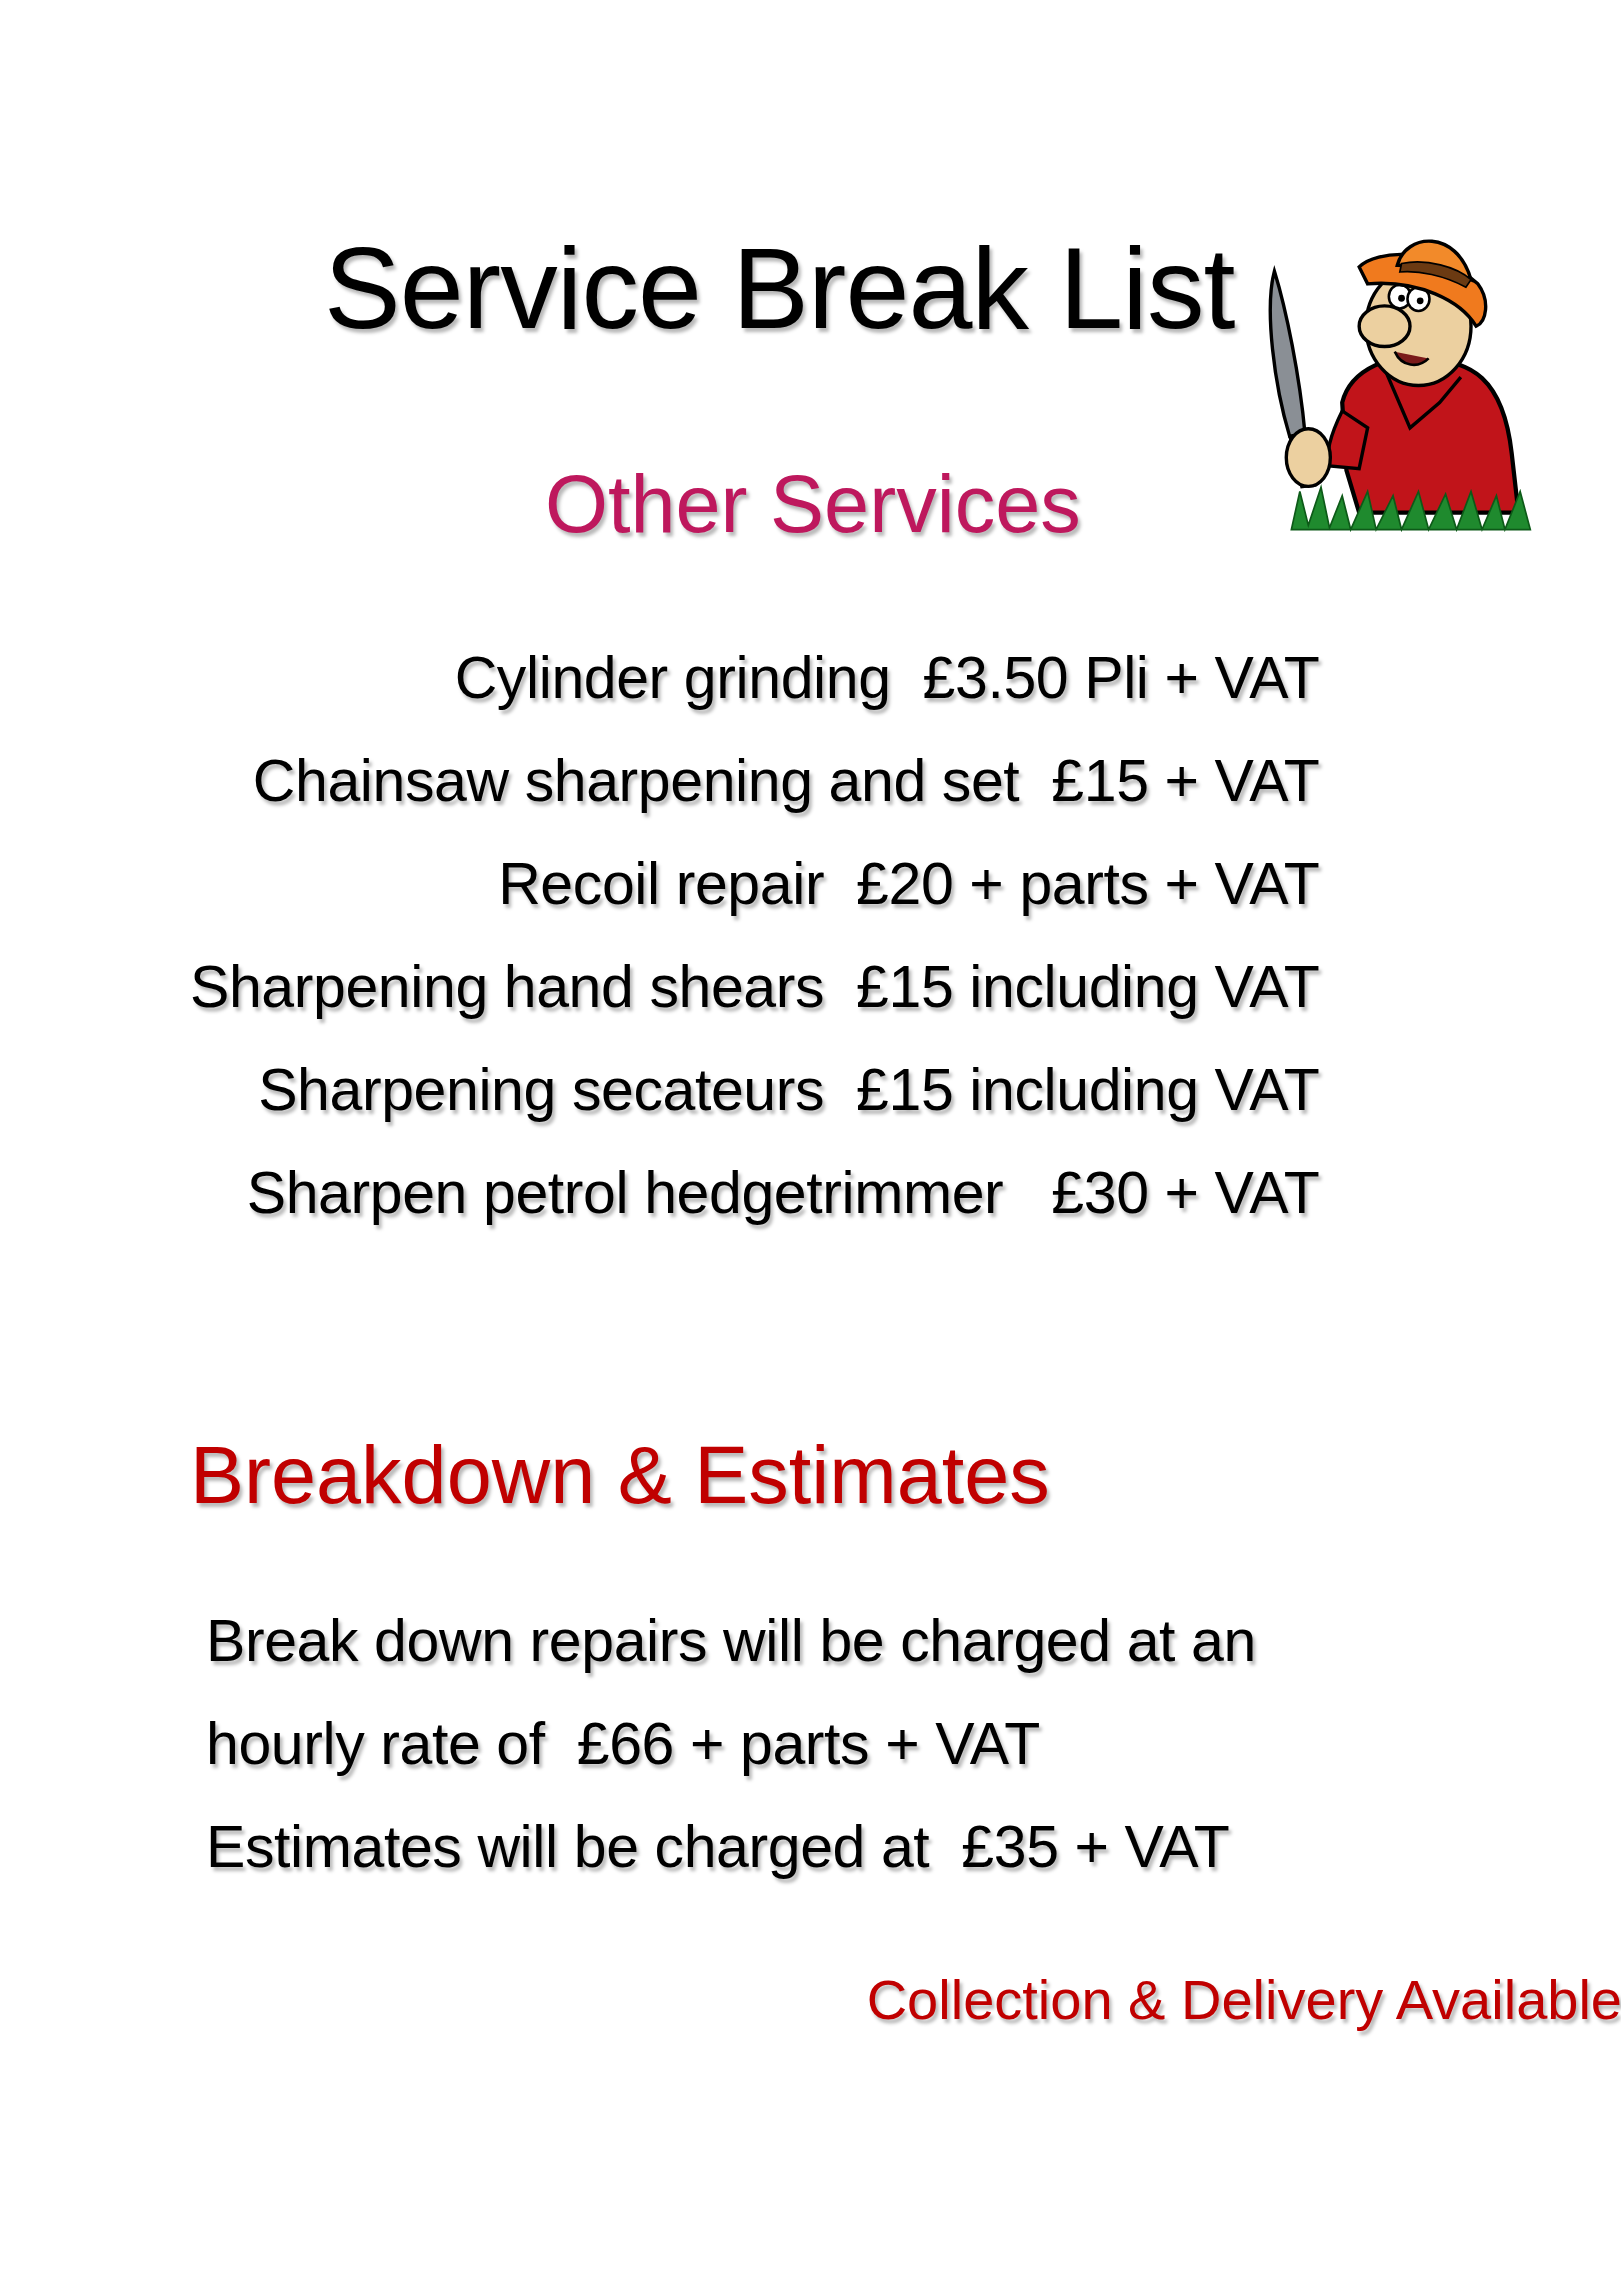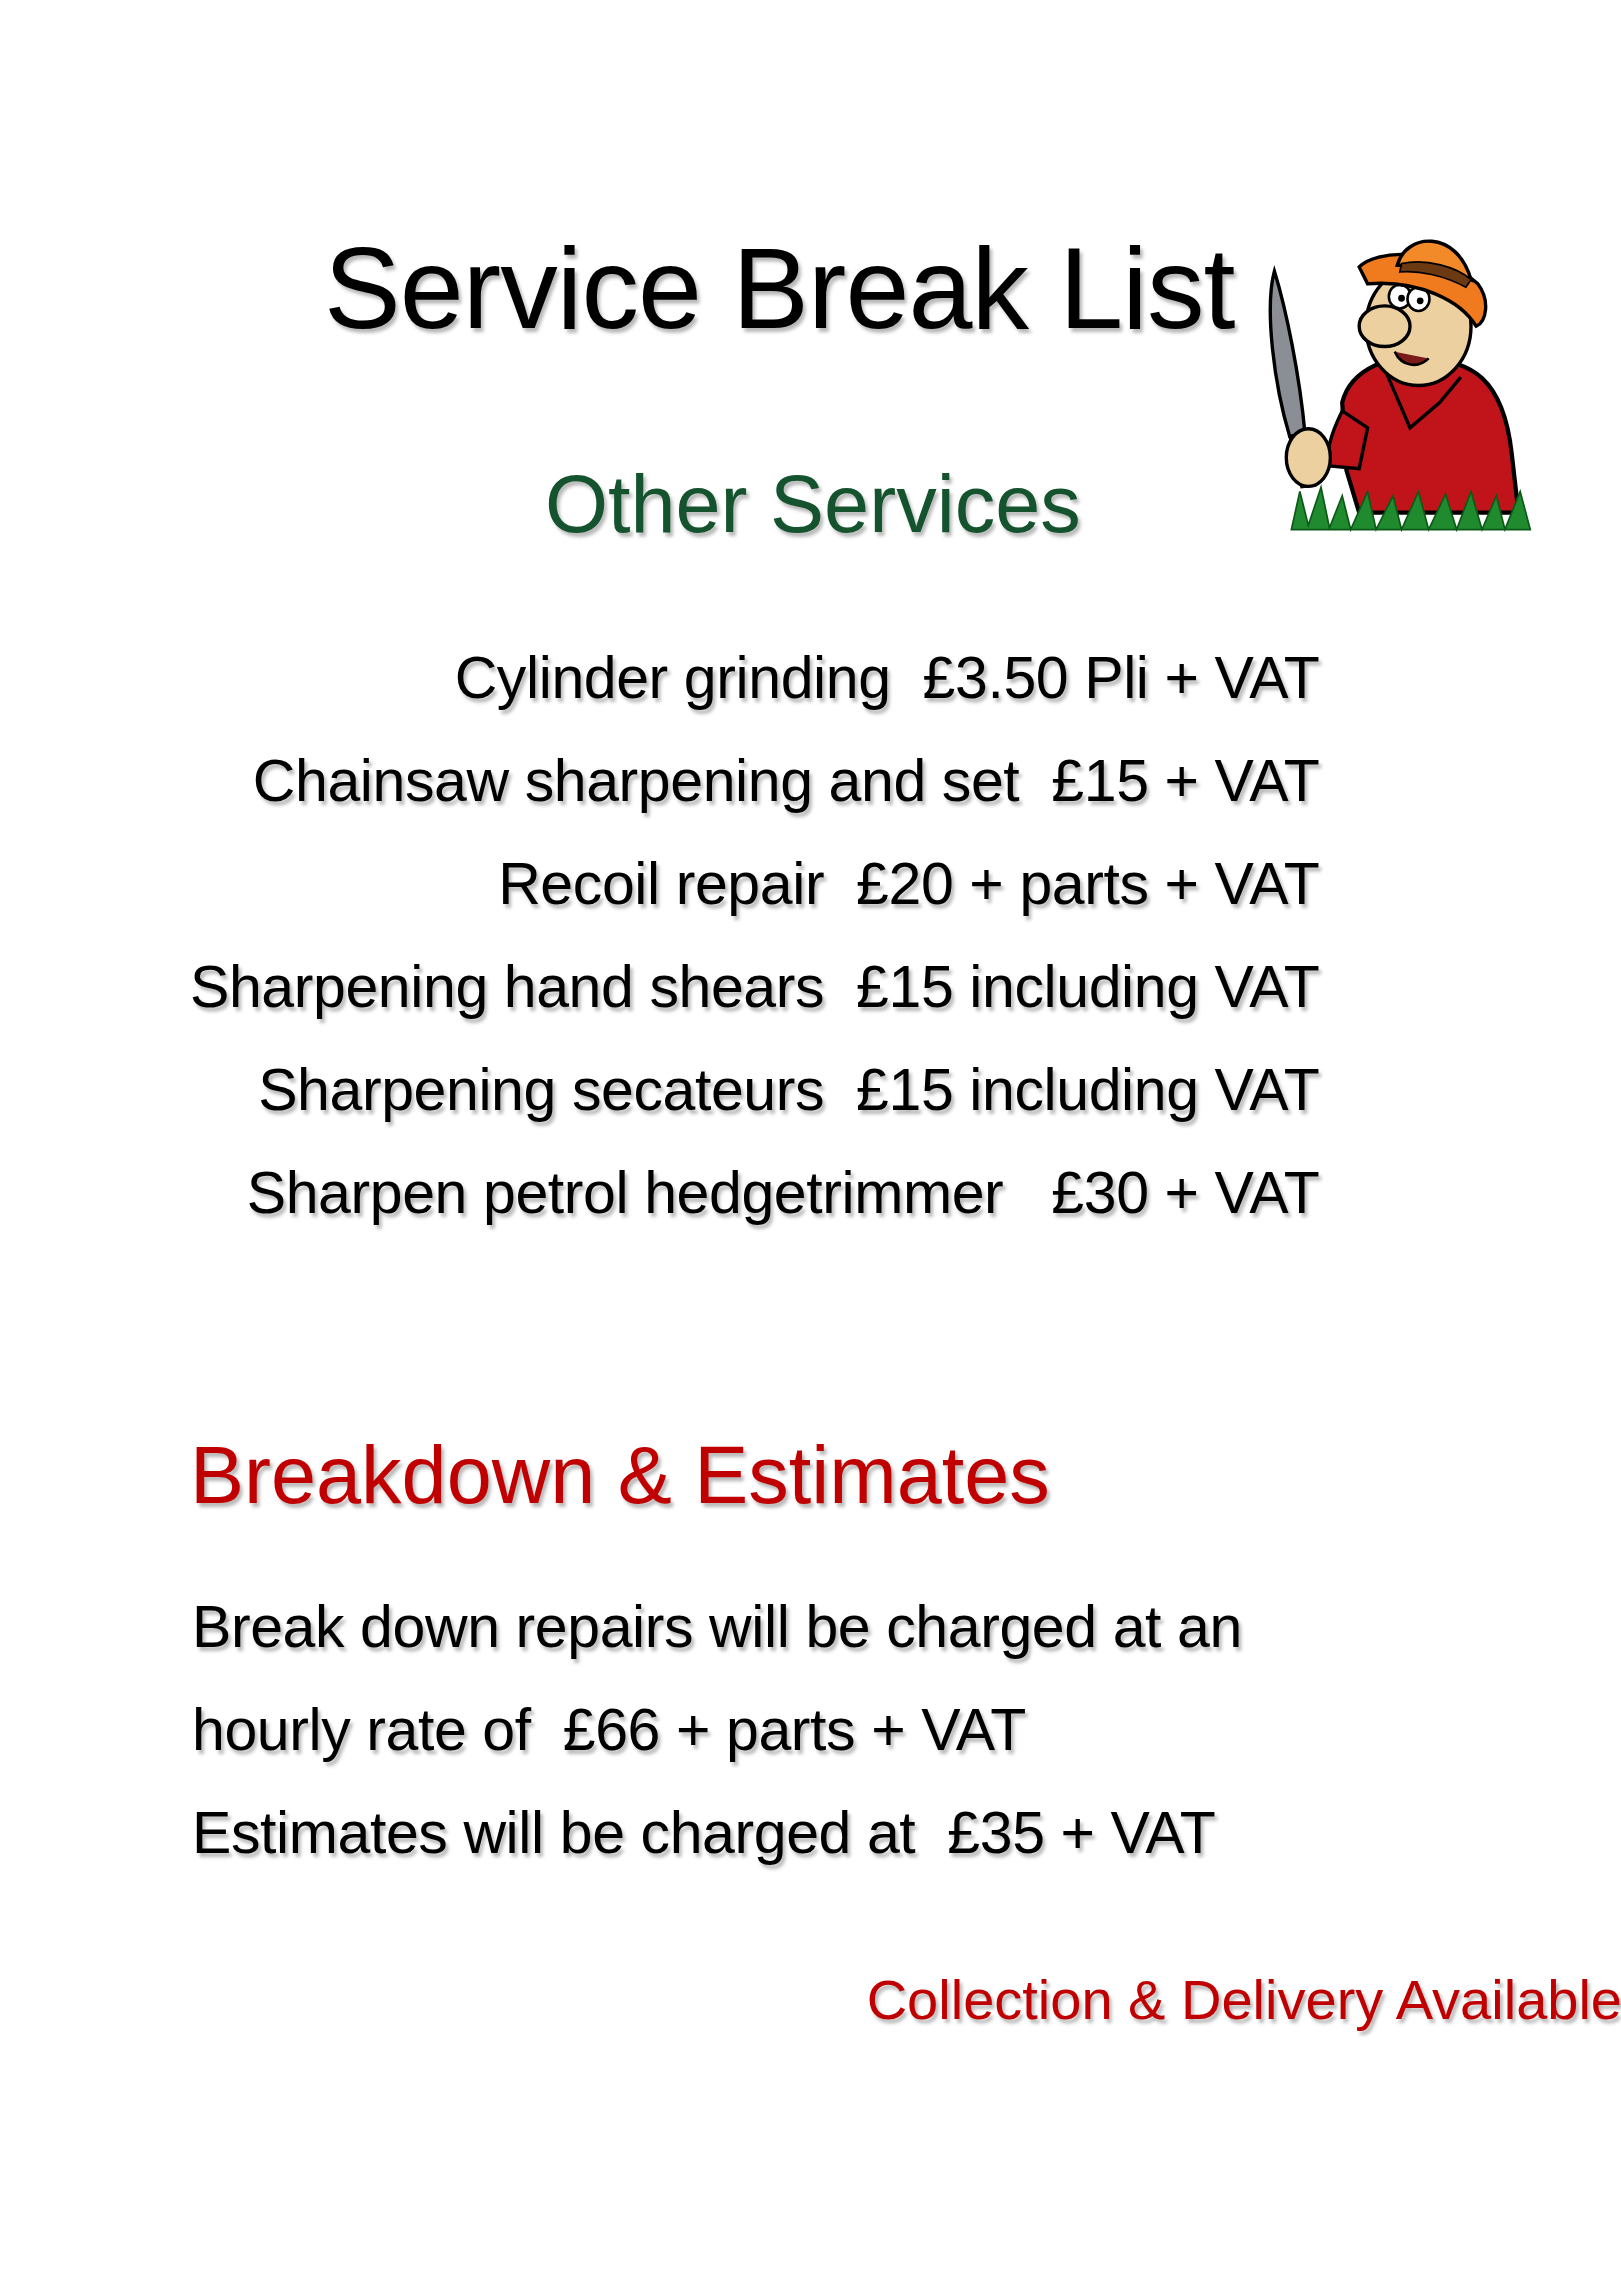--- a/index.html
+++ b/index.html
@@ -1,24 +1,24 @@
 <!DOCTYPE html>
 <html style="font-size:14.3px"><head>
 <meta charset="utf-8">
 <style>
   html, body { margin:0; padding:0; background:#ffffff; }
   body { width:1622px; height:2293px; position:relative; overflow:hidden;
          font-family:"Liberation Sans", "DejaVu Sans", sans-serif; color:#000; }
   .shadow { text-shadow: 2.7px 3.6px 3.6px rgba(0,0,0,0.28); }
   .title { position:absolute; left:324px; top:231px; font-size:115px; line-height:1; letter-spacing:-0.9px; }
-  .subtitle { position:absolute; left:545px; top:464px; font-size:81px; line-height:1; color:#14532d; }
+  .subtitle { position:absolute; left:545px; top:464px; font-size:81px; line-height:1; color:#be185d; }
   .items { position:absolute; left:190px; top:627px; margin:0; padding:0; list-style:none;text-align:right; }
   .items li { font-size:59px; line-height:103px; height:103px; white-space:pre; letter-spacing:-0.4px; }
   .section2 { position:absolute; left:190px; top:1435px; font-size:81px; line-height:1; color:#c00000; }
-  .para { position:absolute; left:190px; top:1574px; margin:2px; padding:0; list-style:none; }
+  .para { position:absolute; left:190px; top:1574px; margin:16px; padding:0; list-style:none; }
   .para li { font-size:59px; line-height:103px; height:103px; white-space:pre; letter-spacing:-0.4px; }
   .footer { position:absolute; left:0; width:1622px; top:1952px; text-align:right; color:#c00000; }
   .footer div { font-size:56px; line-height:95px; }
   .footer .l1 { padding-left:72px; }
   .mascot { position:absolute; left:1249px; top:233px; width:322px; height:322px; }
 </style>
 </head>
 <body>
 
 <div class="title shadow">Service Break List</div>

